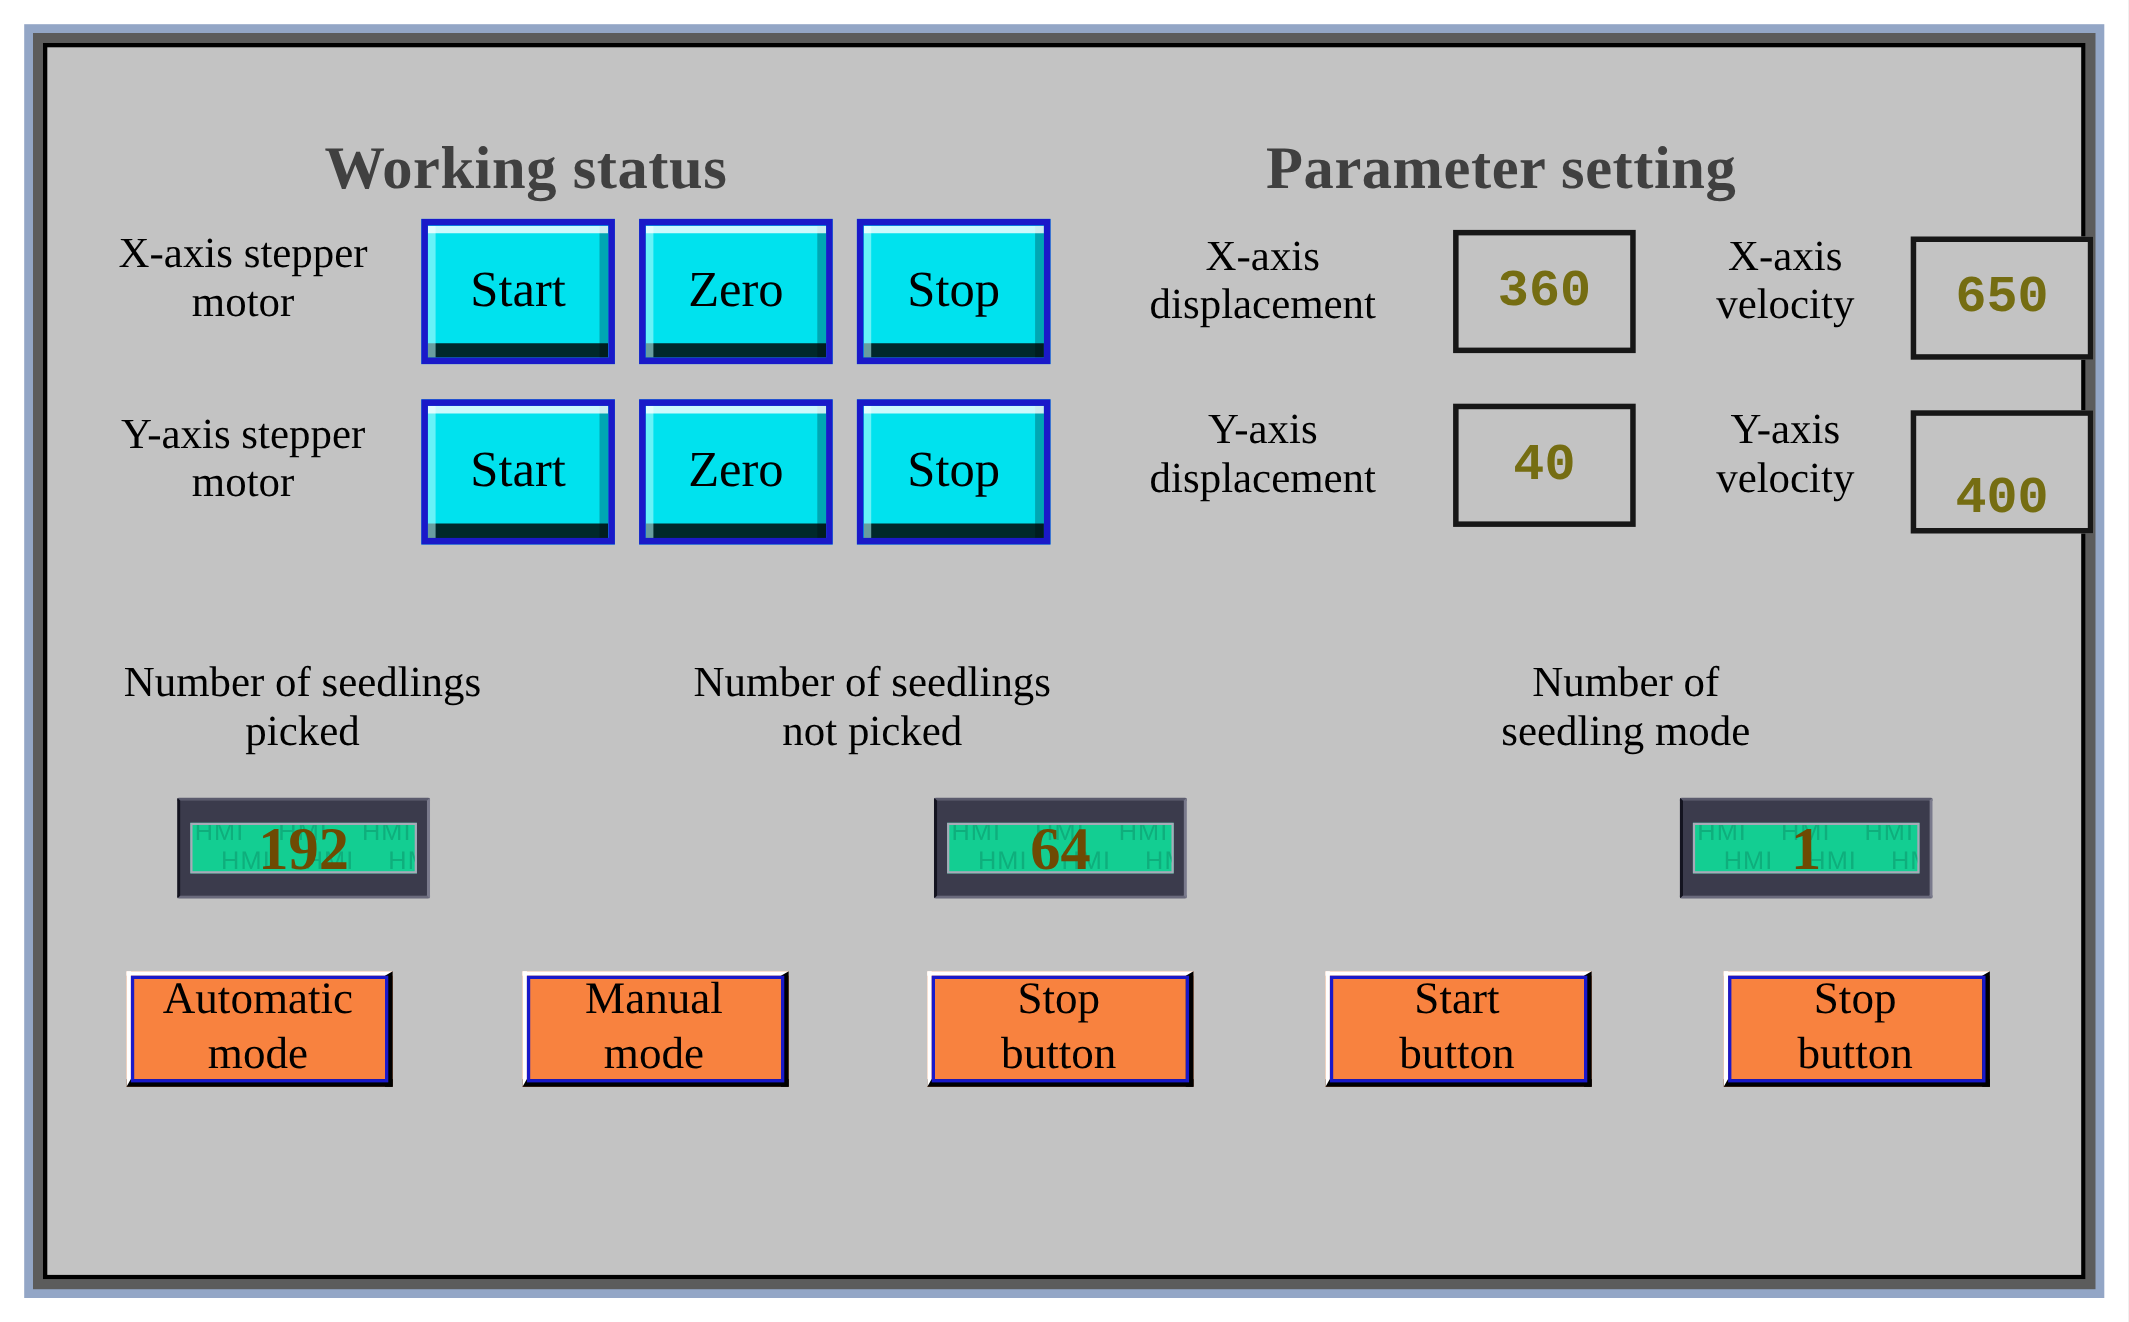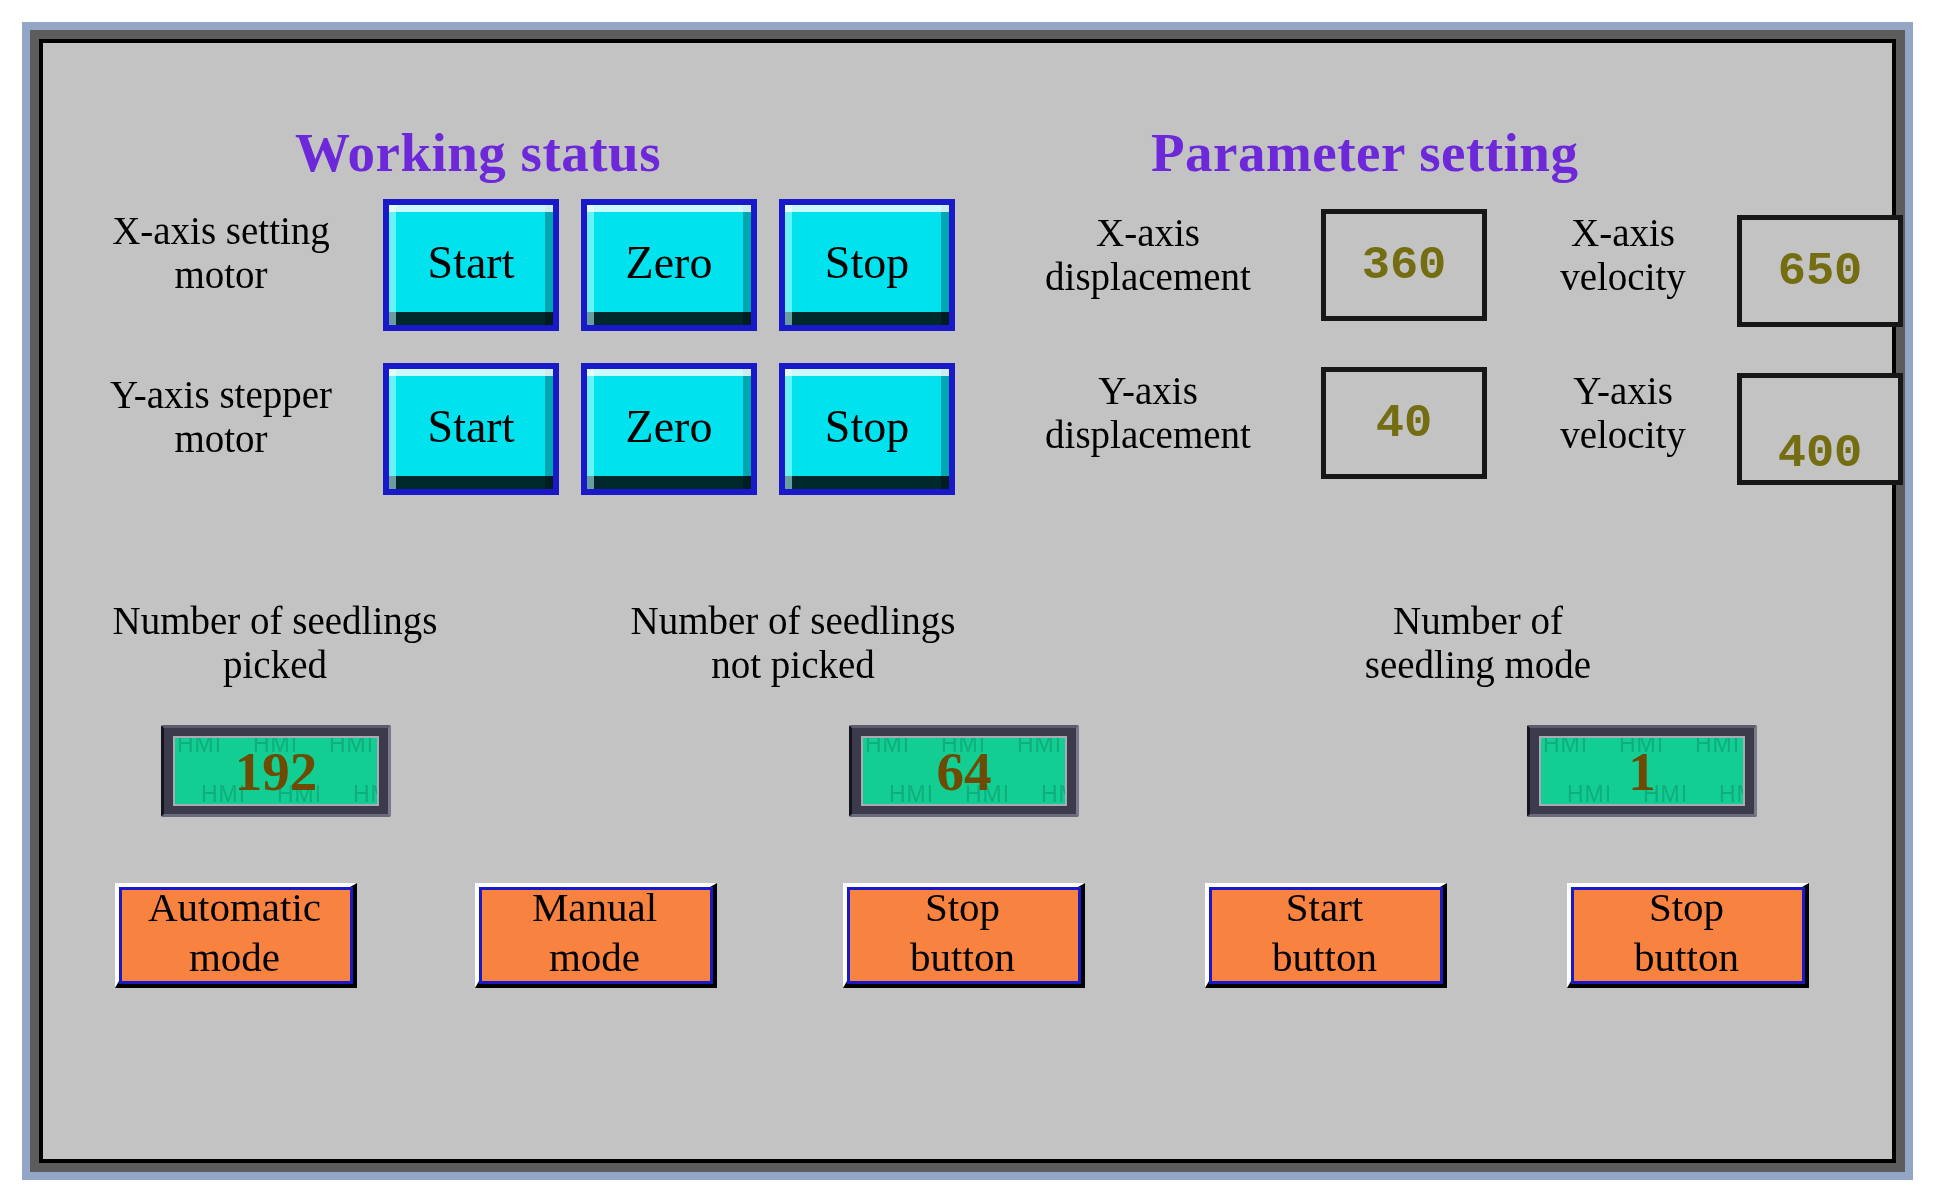--- a/index.html
+++ b/index.html
@@ -39,21 +39,21 @@
     border: 4px solid #000000;
     background: #c3c3c3;          
     position: relative;
   }
 
   
   .section-title {
     position: absolute;
     font-weight: bold;
     font-size: 55px;
-    color: #6d28d9;
+    color: #404040;
     white-space: nowrap;
     letter-spacing: 0.5px;
   }
   #title-working   { left: 252px; top: 78px; }
   #title-parameter { left: 1108px; top: 78px; }
 
   
   .label {
     position: absolute;
     font-size: 39px;
@@ -114,21 +114,21 @@
   .display-widget {
     position: absolute;
     width: 230px;
     height: 92px;
     box-sizing: border-box;
     background: #3b3b4c;        
     border-top: 3px solid #5b5b6d;
     border-left: 3px solid #141420;
     border-right: 3px solid #7a7a8c;
     border-bottom: 3px solid #6a6a7c;
-    padding: 8px 9px;
+    padding: 20px 9px;
     border-radius: 2px;
   }
   .display-inner {
     width: 100%;
     height: 100%;
     box-sizing: border-box;
     border: 2px solid #a9a9b8;
     background: #13ce92;        
     position: relative;
     overflow: hidden;
@@ -190,21 +190,21 @@
 <body>
 
 <div id="hmi-frame">
  <div id="hmi-frame-mid">
   <div id="hmi-frame-inner">
 
     <div class="section-title" id="title-working">Working status</div>
 
     <div class="section-title" id="title-parameter">Parameter setting</div>
 
-    <div class="label" style="left:28px; top:166px; width:300px;">X-axis setting
+    <div class="label" style="left:28px; top:166px; width:300px;">X-axis stepper
 motor</div>
 
     <div class="cyan-btn" style="left:340px; top:156px;">
       <span>Start</span>
     </div>
     <div class="cyan-btn" style="left:538px; top:156px;">
       <span>Zero</span>
     </div>
     <div class="cyan-btn" style="left:736px; top:156px;">
       <span>Stop</span>

